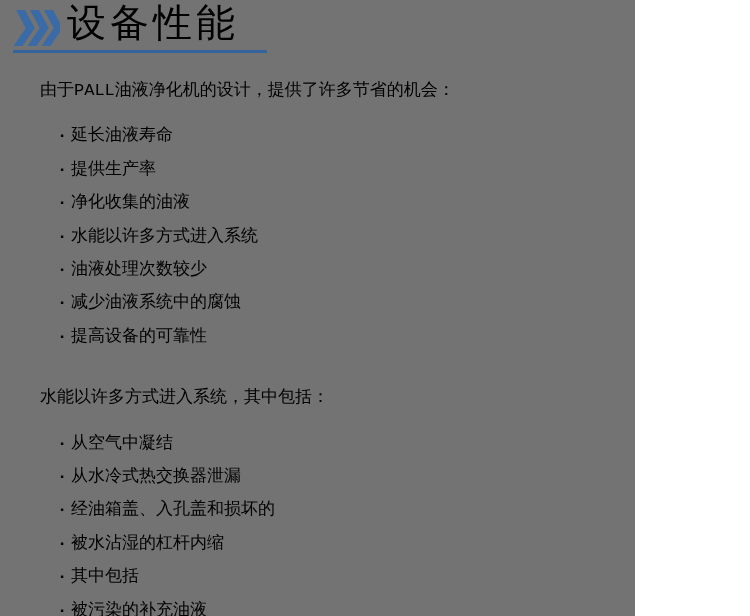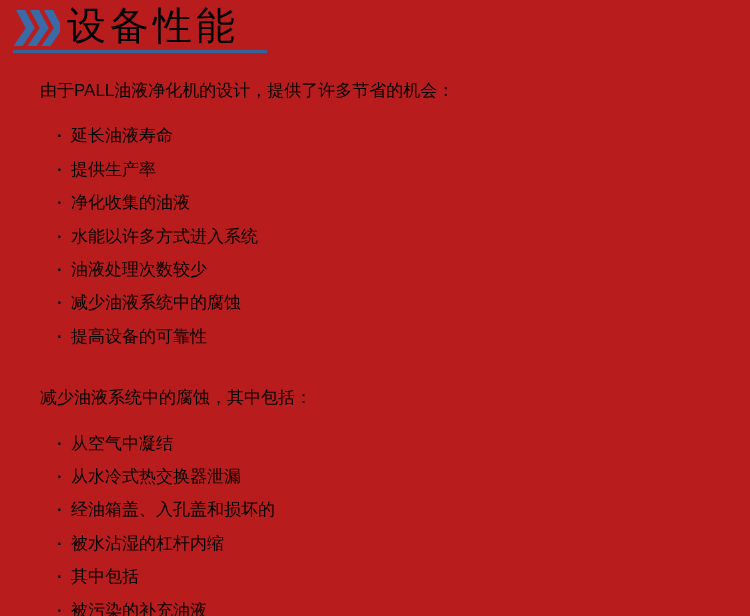--- a/index.html
+++ b/index.html
@@ -2,24 +2,24 @@
 <html><head>
 <meta charset="utf-8">
 <style>
   html, body {
     margin: 0;
     padding: 0;
     background: #ffffff;
   }
   .slide {
     position: relative;
-    width: 750px;
+    width: 635px;
     height: 616px;
-    background: #b91c1c;
-    font-family: Liberation Sans, sans-serif;
+    background: #737373;
+    font-family: Liberation Mono, monospace;
     color: #000000;
     overflow: hidden;
   }
   .header {
     position: absolute;
     left: 0; top: 0;
     width: 750px;
     height: 56px;
   }
   .chevron-icon {
@@ -107,21 +107,21 @@
         <li class="bullet-item"><span class="bullet-marker">·</span><span>提供生产率</span></li>
         <li class="bullet-item"><span class="bullet-marker">·</span><span>净化收集的油液</span></li>
         <li class="bullet-item"><span class="bullet-marker">·</span><span>水能以许多方式进入系统</span></li>
         <li class="bullet-item"><span class="bullet-marker">·</span><span>油液处理次数较少</span></li>
         <li class="bullet-item"><span class="bullet-marker">·</span><span>减少油液系统中的腐蚀</span></li>
         <li class="bullet-item"><span class="bullet-marker">·</span><span>提高设备的可靠性</span></li>
       </ul>
     </div>
 
     <div class="section section-2">
-      <p class="intro">减少油液系统中的腐蚀，其中包括：</p>
+      <p class="intro">水能以许多方式进入系统，其中包括：</p>
       <ul class="bullet-list">
         <li class="bullet-item"><span class="bullet-marker">·</span><span>从空气中凝结</span></li>
         <li class="bullet-item"><span class="bullet-marker">·</span><span>从水冷式热交换器泄漏</span></li>
         <li class="bullet-item"><span class="bullet-marker">·</span><span>经油箱盖、入孔盖和损坏的</span></li>
         <li class="bullet-item"><span class="bullet-marker">·</span><span>被水沾湿的杠杆内缩</span></li>
         <li class="bullet-item"><span class="bullet-marker">·</span><span>其中包括</span></li>
         <li class="bullet-item"><span class="bullet-marker">·</span><span>被污染的补充油液</span></li>
       </ul>
     </div>
 

